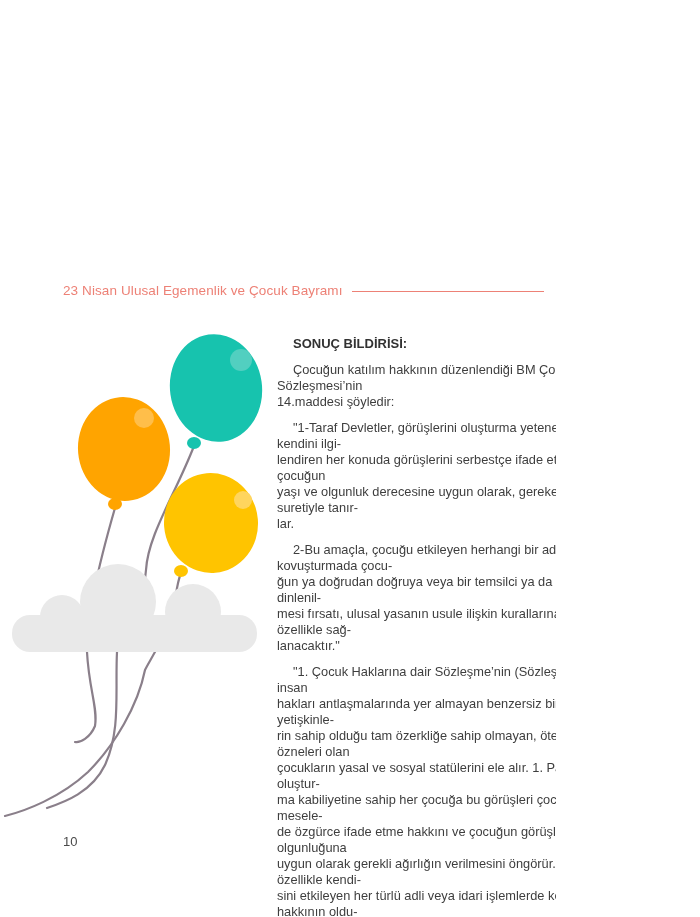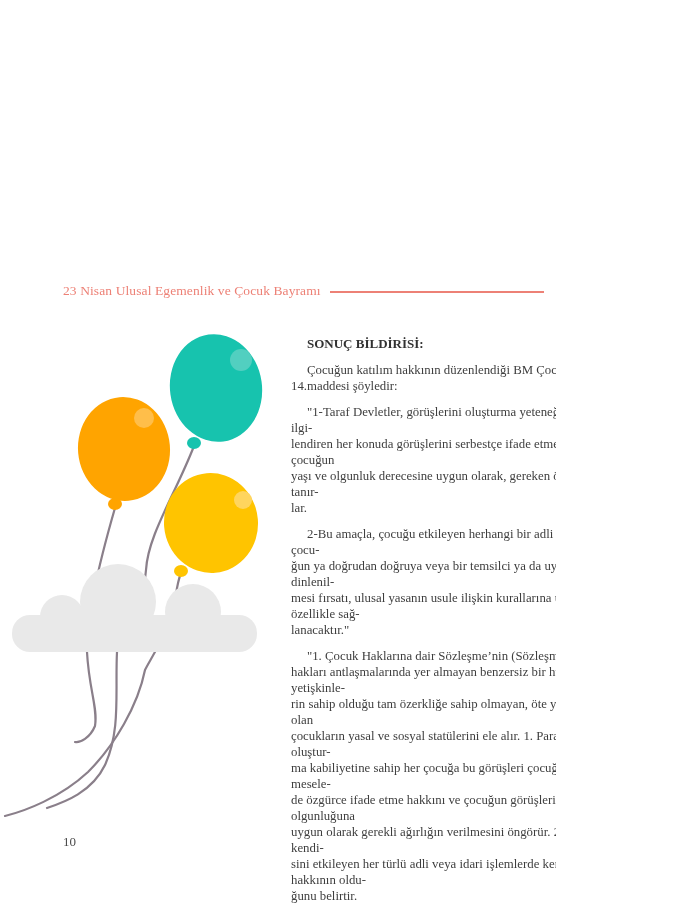--- a/index.html
+++ b/index.html
@@ -2,21 +2,21 @@
 <html style="--accent: #ED8176; --text-color: #3E3E3E;"><head>
 <meta charset="utf-8">
 <style>
   html, body { margin: 0; padding: 0; background: #ffffff; }
   .page {
     position: relative;
     width: 556px;
     height: 917px;
     background: #ffffff;
     overflow: hidden;
-    font-family: Liberation Serif, serif;
+    font-family: Liberation Sans, sans-serif;
   }
   .header {
     position: absolute;
     left: 63px;
     right: 12px;
     top: 283px;
     display: flex;
     align-items: center;
     gap: 9px;
   }
@@ -43,21 +43,21 @@
   .content {
     position: absolute;
     left: 277px;
     top: 336px;
     width: 424px;
     color: var(--text-color, #3E3E3E);
     font-size: 12.8px;
     line-height: 16px;
   }
   .blk {
-    margin: 0 0 10px 14px;
+    margin: 0 0 10px 0;
     white-space: pre-line;
     text-indent: 16px;
   }
   .heading {
     font-weight: bold;
     color: #323232;
     font-size: 13px;
   }
   .footer {
     position: absolute;

